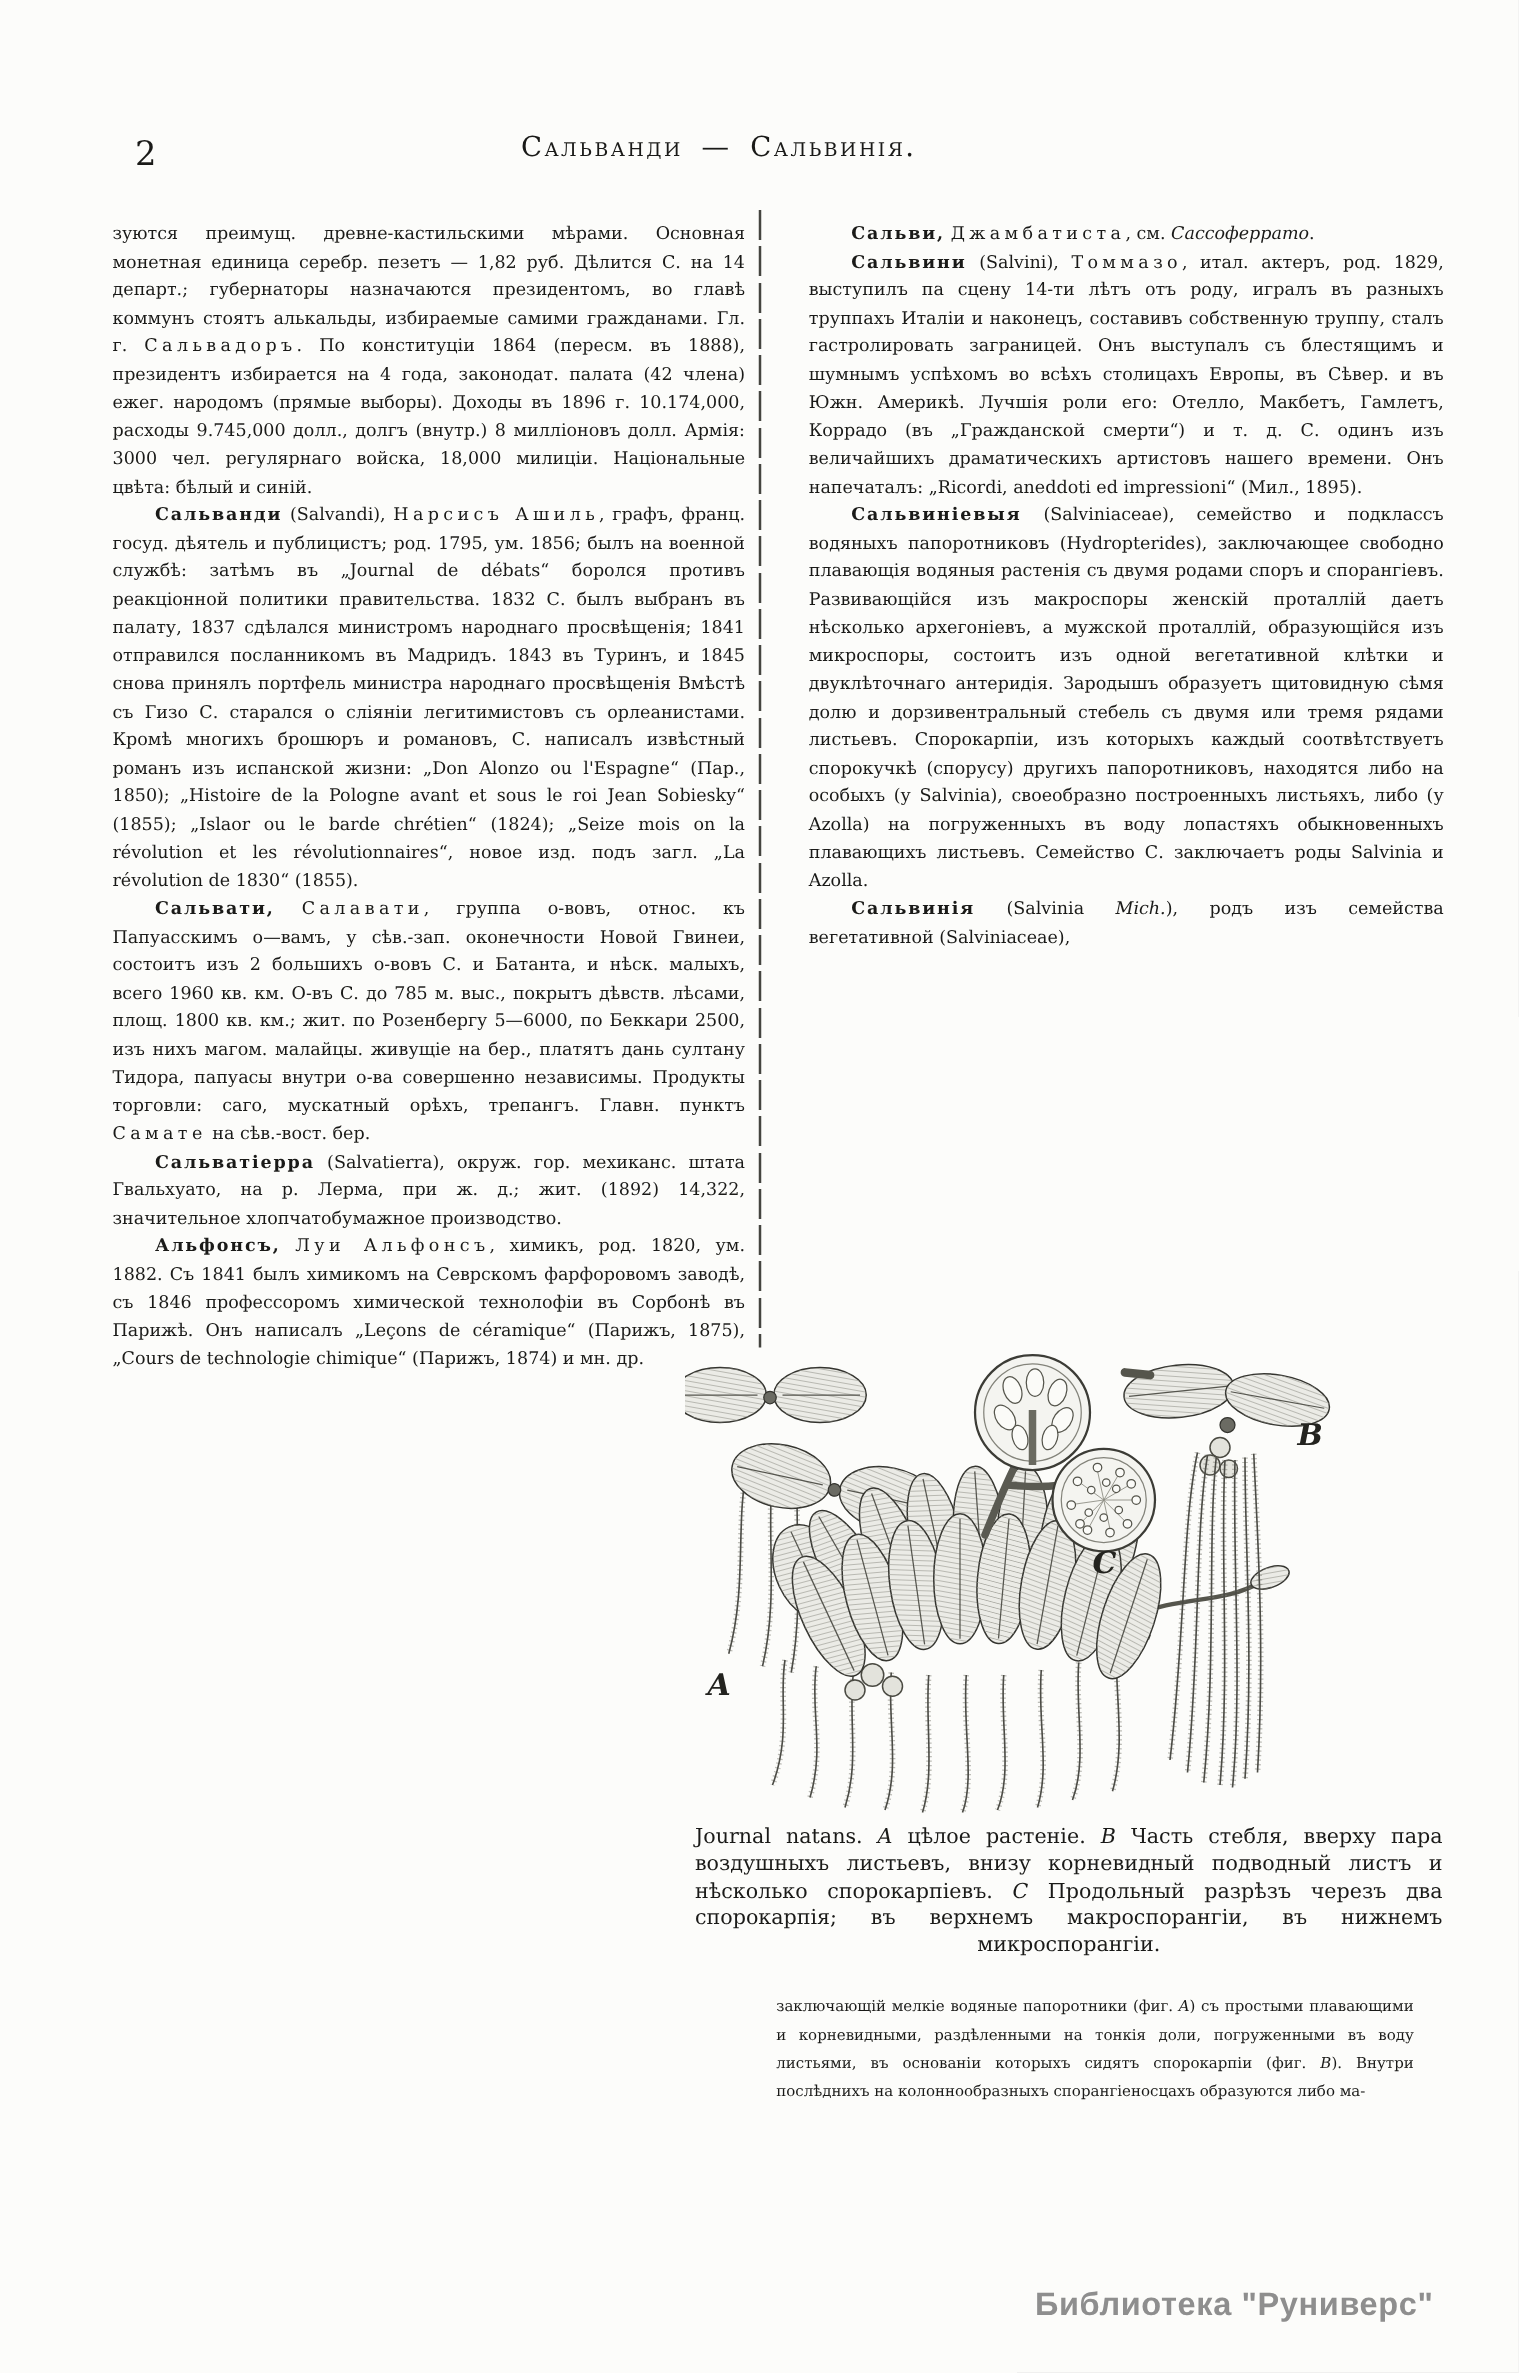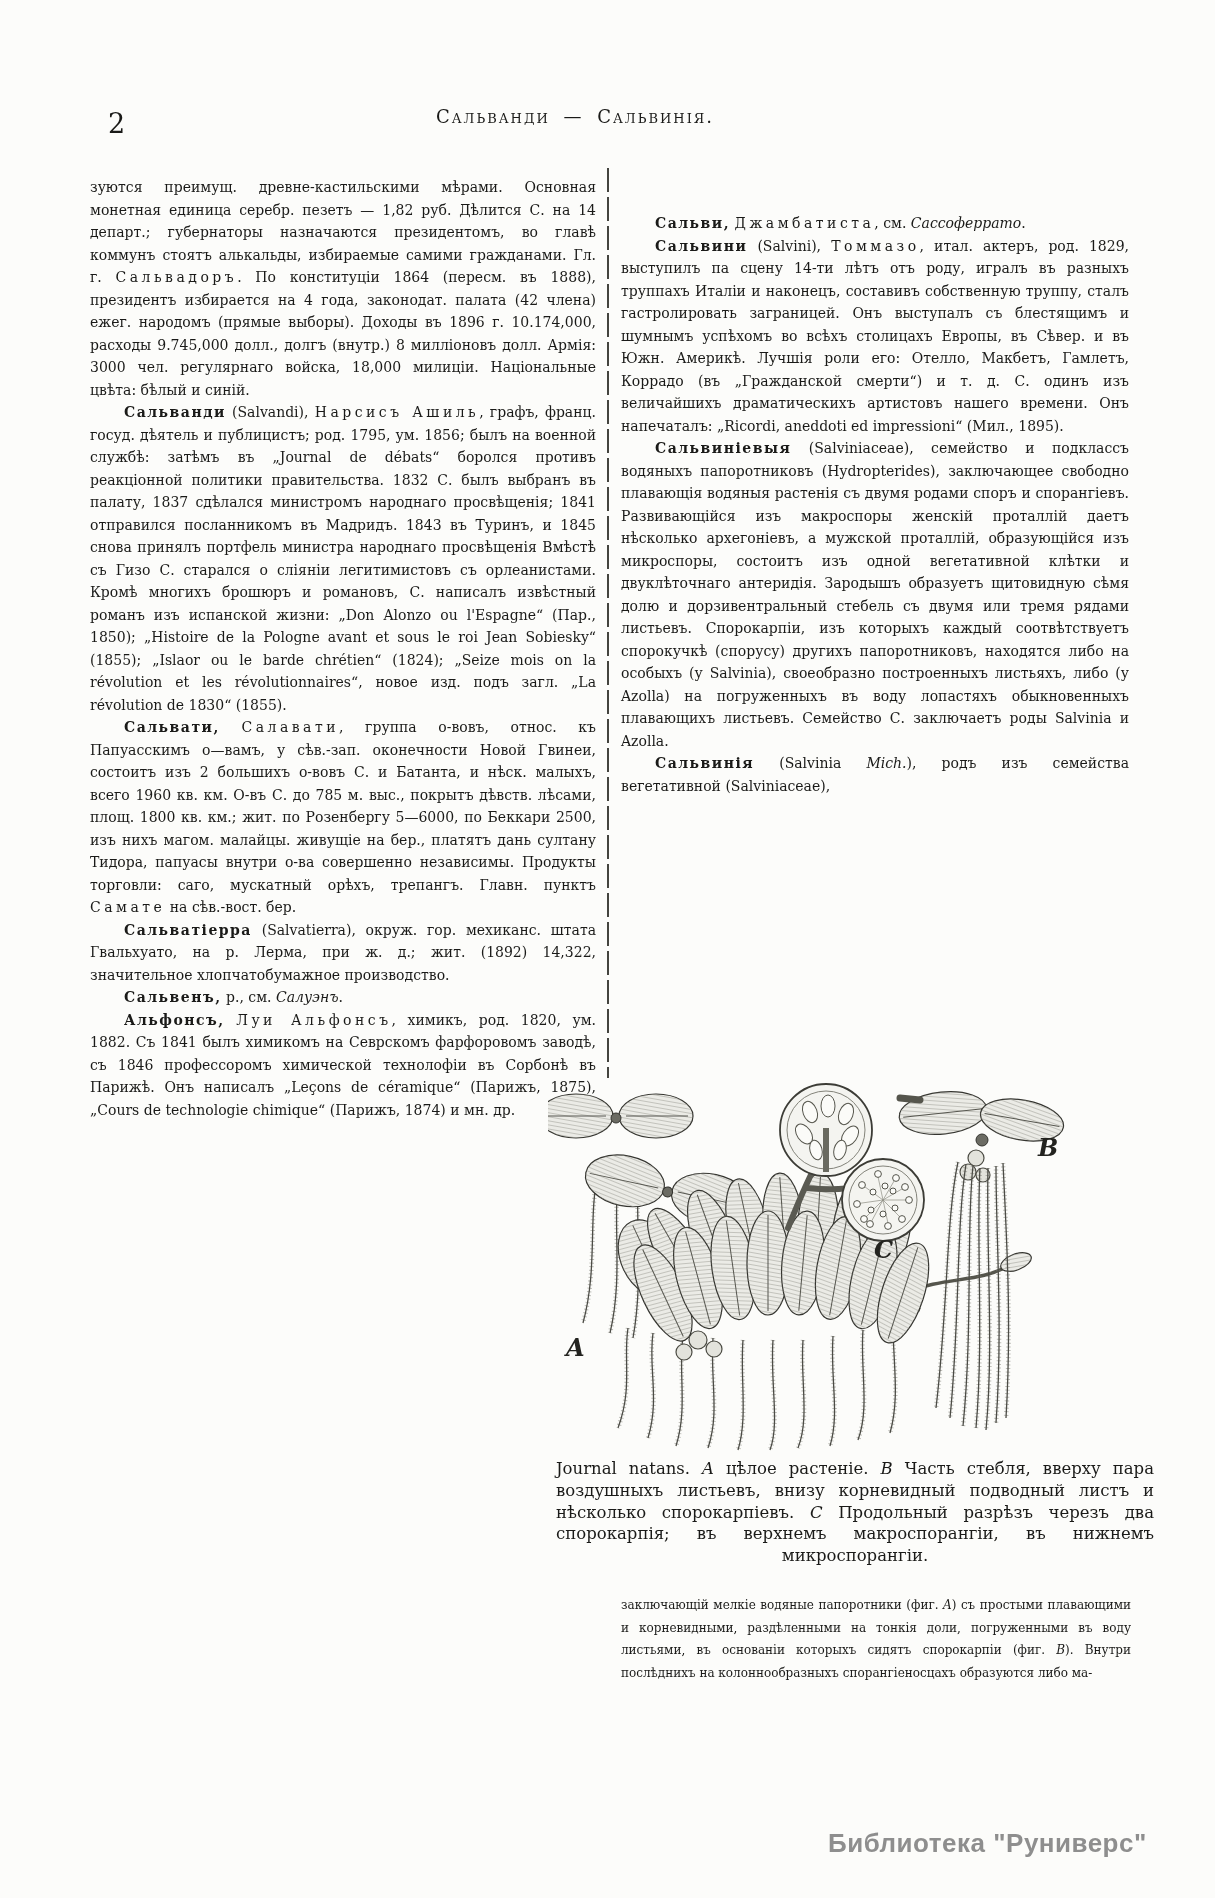--- a/index.html
+++ b/index.html
@@ -3,25 +3,25 @@
 <meta charset="utf-8">
 <style>
   html,body{margin:0;padding:0;background:#e8e8e6;}
   #page{
     position:relative;width:1215px;height:1898px;background:#fcfcfa;
     font-family:"DejaVu Serif",serif;color:#1a1a18;overflow:hidden;
   }
   #pagenum{position:absolute;left:108px;top:108px;font-size:27px;}
   #runtitle{
     position:absolute;left:0;top:106px;width:1150px;text-align:center;
-    font-size:18px;font-variant:small-caps;letter-spacing:2px;word-spacing:6px;
+    font-size:22px;font-variant:small-caps;letter-spacing:2px;word-spacing:6px;
   }
   .col{position:absolute;top:176px;font-size:14px;line-height:22.5px;text-align:justify;}
   #leftcol{left:90px;width:506px;}
-  #rightcol{left:621px;width:508px;margin-top:36px;}
+  #rightcol{left:647px;width:508px;}
   #rightbottom{position:absolute;left:621px;top:1594px;width:510px;
     font-size:12px;line-height:22.5px;text-align:justify;}
   .par{margin:0;}
   .par.ind{text-indent:34px;}
   .hw{font-weight:bold;letter-spacing:1.5px;}
   .it{font-style:italic;}
   .sp{letter-spacing:3.5px;}
   #divider{
     position:absolute;left:607px;top:168px;width:2px;height:910px;
     background:repeating-linear-gradient(to bottom,#44443f 0 24px,rgba(0,0,0,0) 24px 29px);
@@ -60,21 +60,20 @@
   <div id="pagenum">2</div>
   <div id="runtitle">Сальванди — Сальвинія.</div>
 
   <div id="divider"></div>
 
   <div id="leftcol" class="col">
       <p class="par"><span>зуются преимущ. древне-кастильскими мѣрами. Основная монетная единица серебр. пезетъ — 1,82 руб. Дѣлится С. на 14 департ.; губернаторы назначаются президентомъ, во главѣ коммунъ стоятъ алькальды, избираемые самими гражданами. Гл. г. </span><span class="sp">Сальвадоръ</span><span>. По конституціи 1864 (пересм. въ 1888), президентъ избирается на 4 года, законодат. палата (42 члена) ежег. народомъ (прямые выборы). Доходы въ 1896 г. 10.174,000, расходы 9.745,000 долл., долгъ (внутр.) 8 милліоновъ долл. Армія: 3000 чел. регулярнаго войска, 18,000 милиціи. Національные цвѣта: бѣлый и синій.</span></p>
       <p class="par ind"><span class="hw">Сальванди</span><span> (Salvandi), </span><span class="sp">Нарсисъ Ашиль</span><span>, графъ, франц. госуд. дѣятель и публицистъ; род. 1795, ум. 1856; былъ на военной службѣ: затѣмъ въ „Journal de débats“ боролся противъ реакціонной политики правительства. 1832 С. былъ выбранъ въ палату, 1837 сдѣлался министромъ народнаго просвѣщенія; 1841 отправился посланникомъ въ Мадридъ. 1843 въ Туринъ, и 1845 снова принялъ портфель министра народнаго просвѣщенія Вмѣстѣ съ Гизо С. старался о сліяніи легитимистовъ съ орлеанистами. Кромѣ многихъ брошюръ и романовъ, С. написалъ извѣстный романъ изъ испанской жизни: „Don Alonzo ou l'Espagne“ (Пар., 1850); „Histoire de la Pologne avant et sous le roi Jean Sobiesky“ (1855); „Islaor ou le barde chrétien“ (1824); „Seize mois on la révolution et les révolutionnaires“, новое изд. подъ загл. „La révolution de 1830“ (1855).</span></p>
       <p class="par ind"><span class="hw">Сальвати,</span><span> </span><span class="sp">Салавати</span><span>, группа о-вовъ, относ. къ Папуасскимъ о—вамъ, у сѣв.-зап. оконечности Новой Гвинеи, состоитъ изъ 2 большихъ о-вовъ С. и Батанта, и нѣск. малыхъ, всего 1960 кв. км. О-въ С. до 785 м. выс., покрытъ дѣвств. лѣсами, площ. 1800 кв. км.; жит. по Розенбергу 5—6000, по Беккари 2500, изъ нихъ магом. малайцы. живущіе на бер., платятъ дань султану Тидора, папуасы внутри о-ва совершенно независимы. Продукты торговли: саго, мускатный орѣхъ, трепангъ. Главн. пунктъ </span><span class="sp">Самате</span><span> на сѣв.-вост. бер.</span></p>
       <p class="par ind"><span class="hw">Сальватіерра</span><span> (Salvatierra), окруж. гор. мехиканс. штата Гвальхуато, на р. Лерма, при ж. д.; жит. (1892) 14,322, значительное хлопчатобумажное производство.</span></p>
-      <p class="par ind"><span class="hw">Сальвенъ,</span><span> р., см. </span><span class="it">Салуэнъ</span><span>.</span></p>
       <p class="par ind"><span class="hw">Альфонсъ,</span><span> </span><span class="sp">Луи Альфонсъ</span><span>, химикъ, род. 1820, ум. 1882. Съ 1841 былъ химикомъ на Севрскомъ фарфоровомъ заводѣ, съ 1846 профессоромъ химической технолофіи въ Сорбонѣ въ Парижѣ. Онъ написалъ „Leçons de céramique“ (Парижъ, 1875), „Cours de technologie chimique“ (Парижъ, 1874) и мн. др.</span></p>
     </div>
 
   <div id="rightcol" class="col">
       <p class="par ind"><span class="hw">Сальви,</span><span> </span><span class="sp">Джамбатиста</span><span>, см. </span><span class="it">Сассоферрато</span><span>.</span></p>
       <p class="par ind"><span class="hw">Сальвини</span><span> (Salvini), </span><span class="sp">Томмазо</span><span>, итал. актеръ, род. 1829, выступилъ па сцену 14-ти лѣтъ отъ роду, игралъ въ разныхъ труппахъ Италіи и наконецъ, составивъ собственную труппу, сталъ гастролировать заграницей. Онъ выступалъ съ блестящимъ и шумнымъ успѣхомъ во всѣхъ столицахъ Европы, въ Сѣвер. и въ Южн. Америкѣ. Лучшія роли его: Отелло, Макбетъ, Гамлетъ, Коррадо (въ „Гражданской смерти“) и т. д. С. одинъ изъ величайшихъ драматическихъ артистовъ нашего времени. Онъ напечаталъ: „Ricordi, aneddoti ed impressioni“ (Мил., 1895).</span></p>
       <p class="par ind"><span class="hw">Сальвиніевыя</span><span> (Salviniaceae), семейство и подклассъ водяныхъ папоротниковъ (Hydropterides), заключающее свободно плавающія водяныя растенія съ двумя родами споръ и спорангіевъ. Развивающійся изъ макроспоры женскій проталлій даетъ нѣсколько архегоніевъ, а мужской проталлій, образующійся изъ микроспоры, состоитъ изъ одной вегетативной клѣтки и двуклѣточнаго антеридія. Зародышъ образуетъ щитовидную сѣмя долю и дорзивентральный стебель съ двумя или тремя рядами листьевъ. Спорокарпіи, изъ которыхъ каждый соотвѣтствуетъ спорокучкѣ (спорусу) другихъ папоротниковъ, находятся либо на особыхъ (у Salvinia), своеобразно построенныхъ листьяхъ, либо (у Azolla) на погруженныхъ въ воду лопастяхъ обыкновенныхъ плавающихъ листьевъ. Семейство С. заключаетъ роды Salvinia и Azolla.</span></p>
       <p class="par ind"><span class="hw">Сальвинія</span><span> (Salvinia </span><span class="it">Mich.</span><span>), родъ изъ семейства вегетативной (Salviniaceae),</span></p>
     </div>
 

